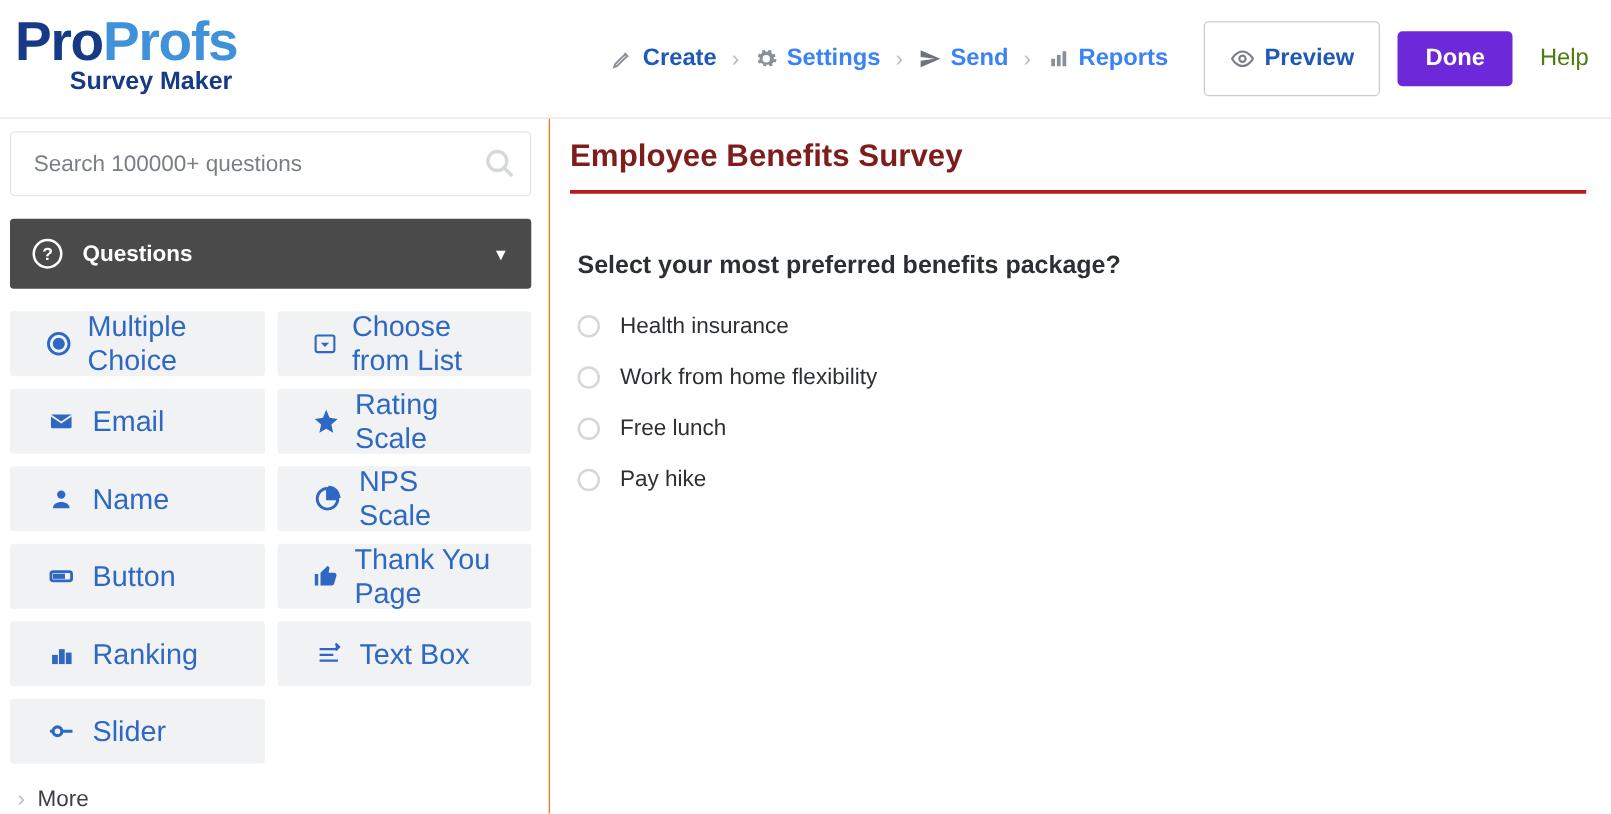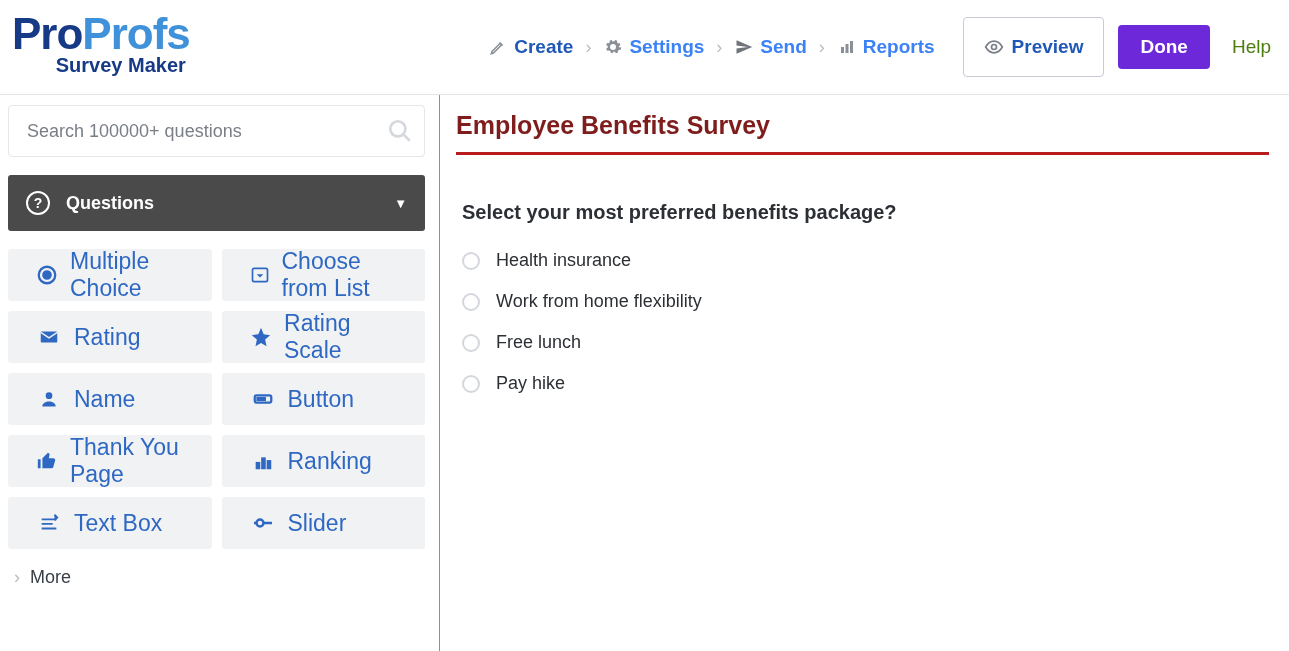--- a/index.html
+++ b/index.html
@@ -297,38 +297,47 @@
         </span>
         <span>Choose from List</span>
       </div>
       <div class="qtype">
         <span class="qicon">
           <svg width="22" height="22" viewBox="0 0 24 24" fill="#2f68c2">
               <rect x="3" y="6" width="18" height="12" rx="1"></rect>
               <path d="M3 7l9 6 9-6" fill="none" stroke="#f1f2f4" stroke-width="1.5"></path>
             </svg>
         </span>
-        <span>Rating</span>
+        <span>Email</span>
       </div>
       <div class="qtype">
         <span class="qicon">
           <svg width="22" height="22" viewBox="0 0 24 24" fill="#2f68c2">
               <path d="M12 2l2.9 6.9L22 10l-5.5 4.8L18 22l-6-3.5L6 22l1.5-7.2L2 10l7.1-1.1z"></path>
             </svg>
         </span>
         <span>Rating Scale</span>
       </div>
       <div class="qtype">
         <span class="qicon">
           <svg width="20" height="20" viewBox="0 0 24 24" fill="#2f68c2">
               <circle cx="12" cy="8" r="4"></circle>
               <path d="M4 21c0-4 4-6 8-6s8 2 8 6z"></path>
             </svg>
         </span>
         <span>Name</span>
+      </div>
+      <div class="qtype">
+        <span class="qicon">
+          <svg width="22" height="22" viewBox="0 0 24 24" fill="none" stroke="#2f68c2" stroke-width="2.5">
+              <path d="M12 3a9 9 0 109 9h-9V3z"></path>
+              <path d="M14 2a9 9 0 018 8h-8V2z" fill="#2f68c2"></path>
+            </svg>
+        </span>
+        <span>NPS Scale</span>
       </div>
       <div class="qtype">
         <span class="qicon">
           <svg width="22" height="22" viewBox="0 0 24 24" fill="none" stroke="#2f68c2" stroke-width="2.5">
               <rect x="3" y="8" width="18" height="8" rx="2"></rect>
               <rect x="6" y="11" width="8" height="2" fill="#2f68c2"></rect>
             </svg>
         </span>
         <span>Button</span>
       </div>

